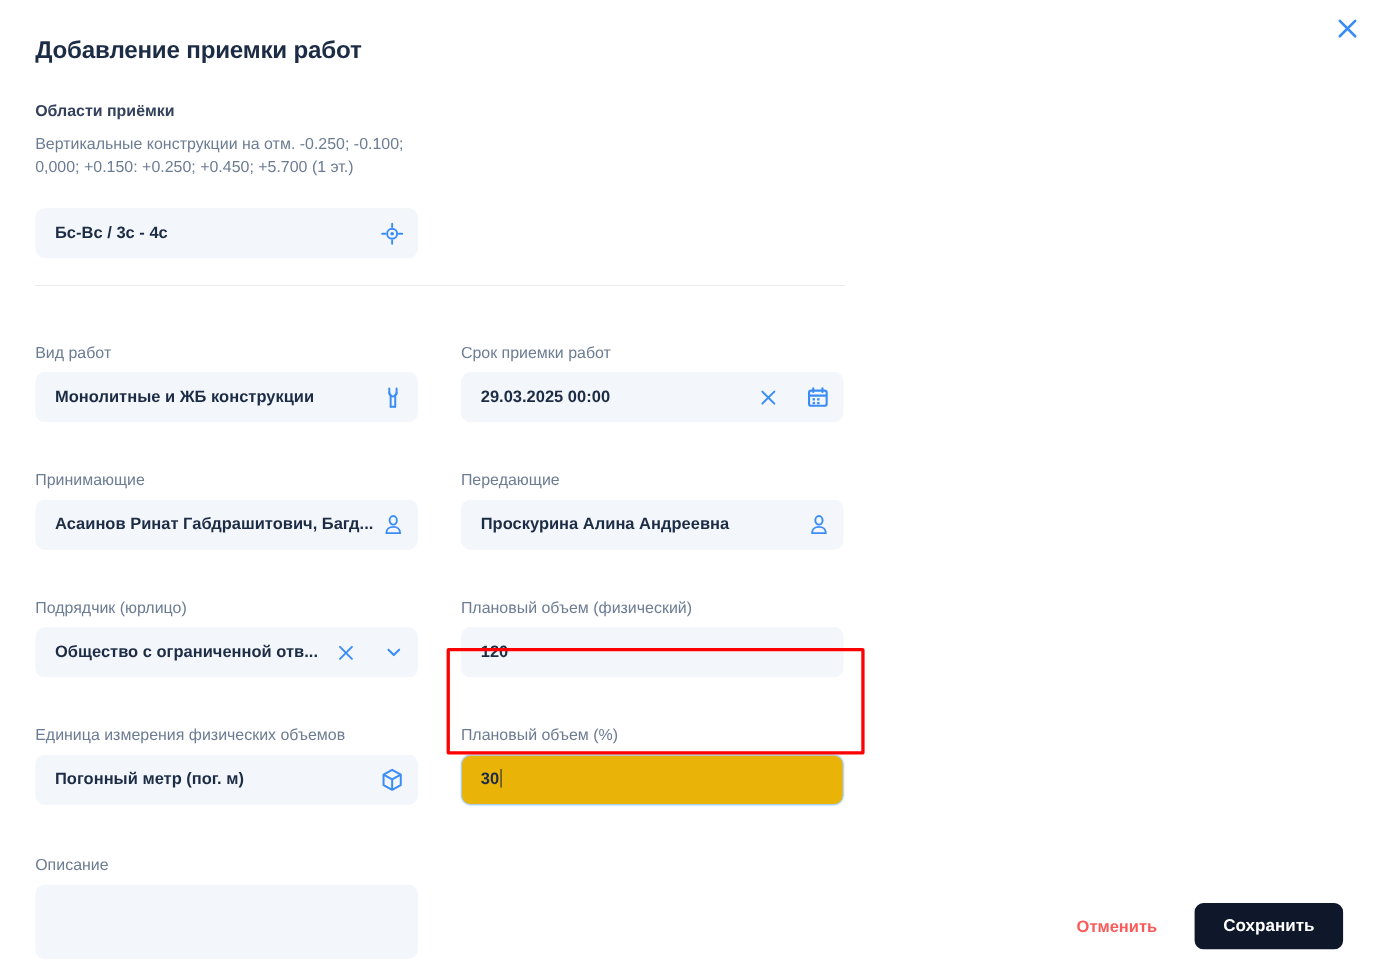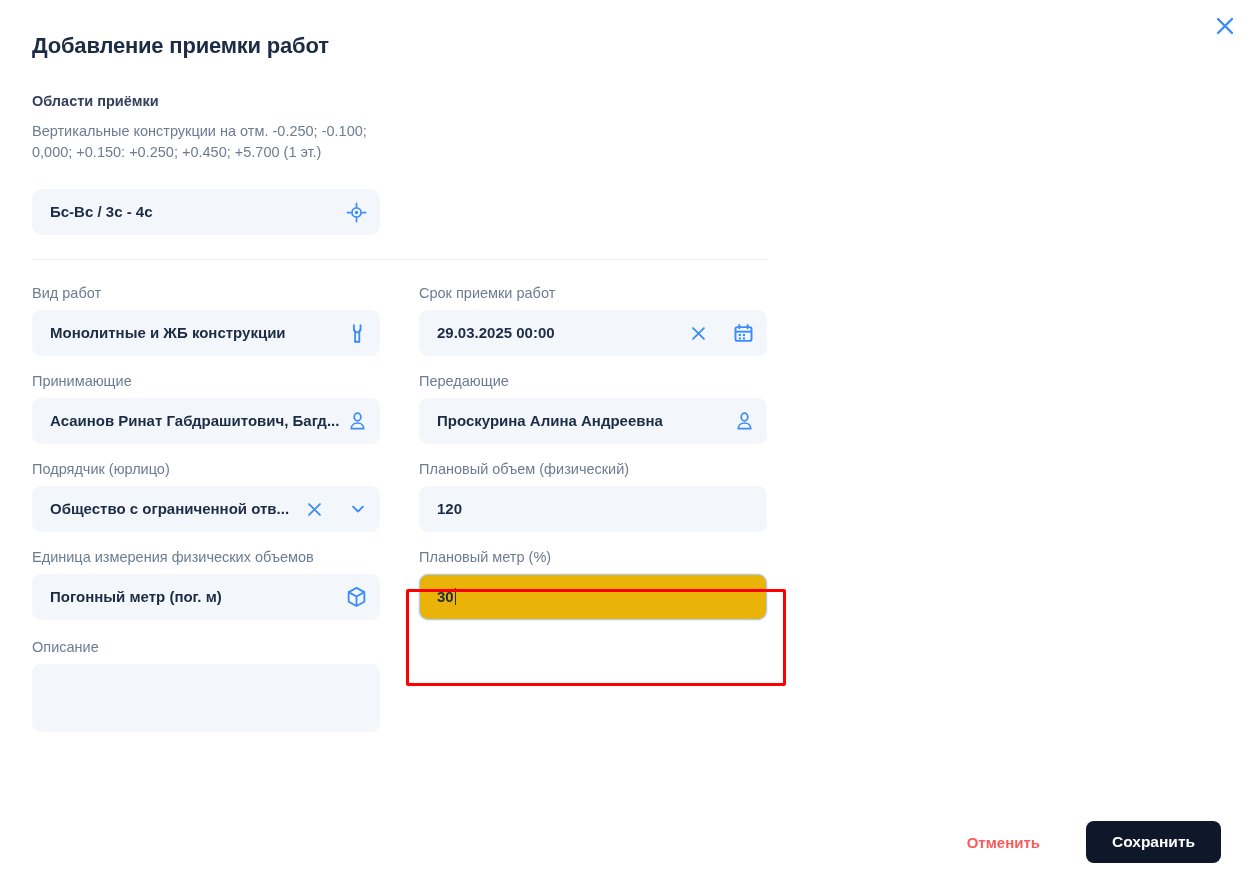--- a/index.html
+++ b/index.html
@@ -80,20 +80,21 @@
   }
 
   
   .field-label {
     font-size: 14.5px;
     line-height: 18px;
     color: #6c7c93;
     margin-bottom: 8px;
     font-weight: 400;
     white-space: nowrap;
+    margin-top: 28px;
   }
   .field-box {
     position: relative;
     height: 46px;
     border-radius: 9px;
     background: #f3f7fb;
     border: 1px solid transparent;
     display: flex;
     align-items: center;
     padding: 0 12px 0 17px;
@@ -178,21 +179,21 @@
     width: 348px;
   }
 
   
   .footer {
     position: absolute;
     right: 28px;
     bottom: 20px;
     display: flex;
     align-items: center;
-    gap: 42px;
+    gap: 30px;
     margin-left: 42px;
   }
   .btn-cancel {
     background: none;
     border: 0;
     padding: 6px 4px;
     font-family: inherit;
     font-size: 15px;
     font-weight: 700;
     color: #fa5a5a;
@@ -363,21 +364,21 @@
                 <svg width="21" height="22" viewBox="0 0 22 23" fill="none">
                   <path d="M11 1.9 19.2 6.4v10L11 20.9 2.8 16.4v-10z" stroke="#3b8cf7" stroke-width="1.9" stroke-linejoin="round"></path>
                   <path d="M2.8 6.4 11 11l8.2-4.6M11 11v9.9" stroke="#3b8cf7" stroke-width="1.9" stroke-linejoin="round"></path>
                 </svg>
               </span>
             </span>
           </div>
         </div>
 
         <div class="col">
-          <div class="field-label">Плановый метр (%)</div>
+          <div class="field-label">Плановый объем (%)</div>
           <div class="field-box focused">
             <span class="field-value plain"><span>30</span><span class="caret"></span></span>
           </div>
         </div>
       </div>
 
       <div class="row">
         <div class="col">
           <div class="field-label">Описание</div>
           <div class="textarea-box"></div>

